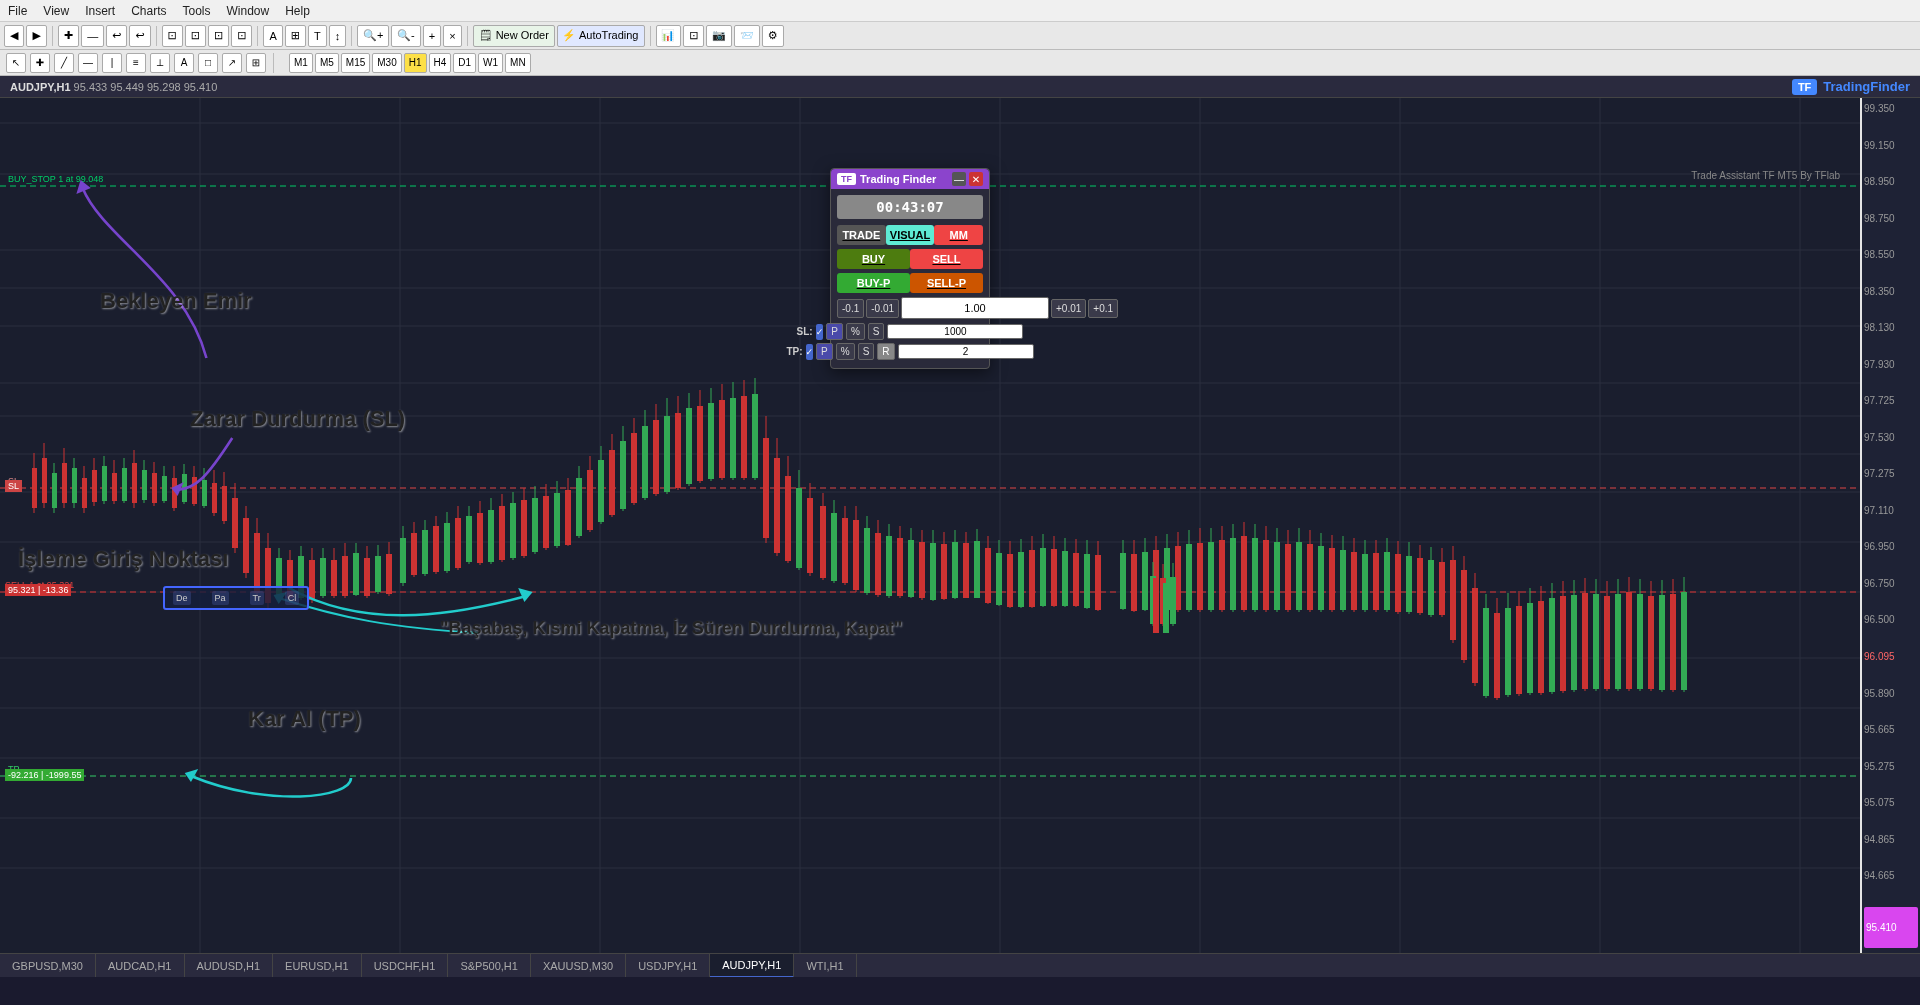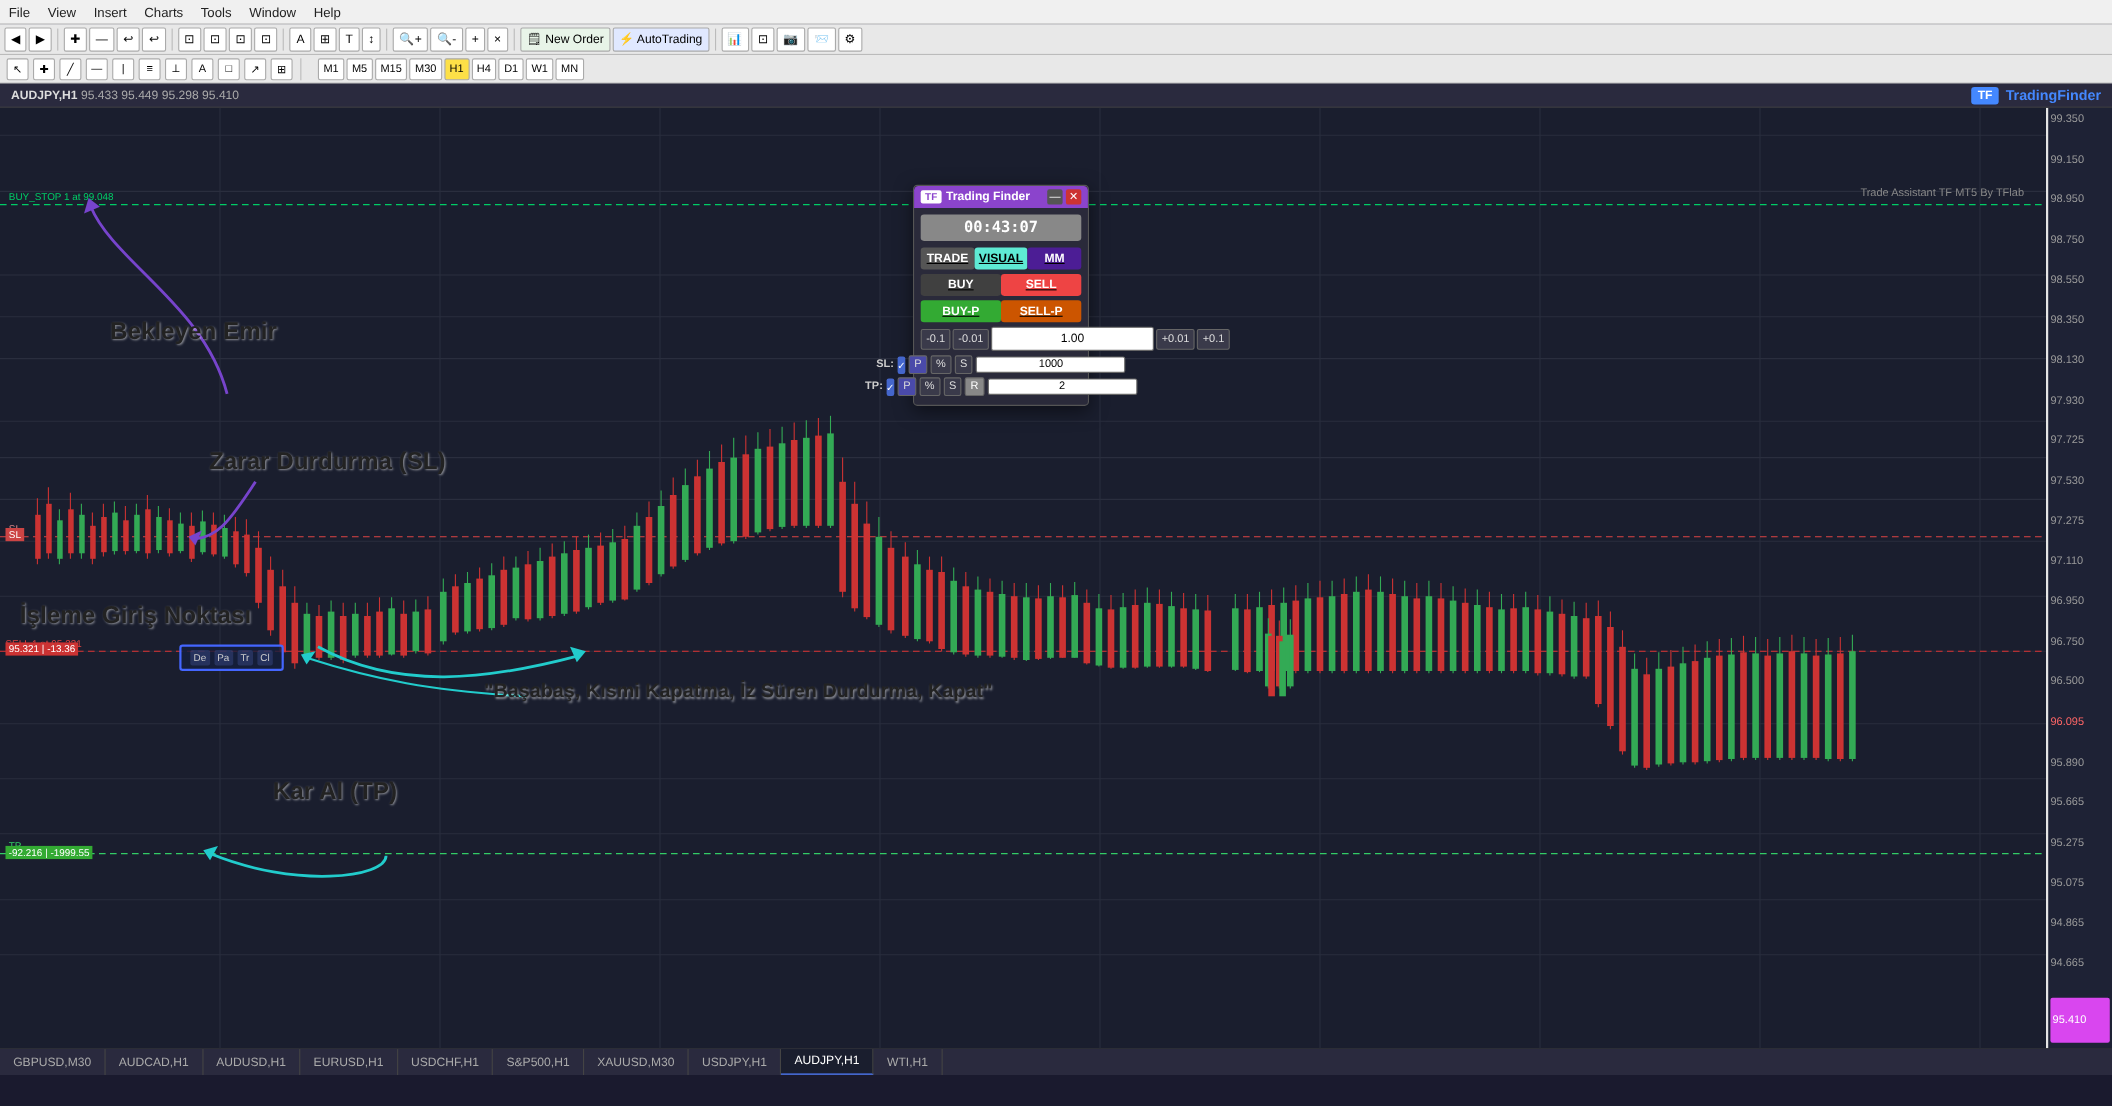--- a/index.html
+++ b/index.html
@@ -186,22 +186,22 @@
       padding: 4px 2px;
       border: none;
       border-radius: 3px;
       font-size: 11px;
       font-weight: bold;
       cursor: pointer;
       text-align: center;
     }
     .w-btn.trade { background: #555; color: #fff; }
     .w-btn.visual { background: #5eead4; color: #000; }
-    .w-btn.mm { background: #4c1d95; color: #fff; }
-    .w-btn.buy { background: #404040; color: #fff; }
+    .w-btn.mm { background: #ef4444; color: #fff; }
+    .w-btn.buy { background: #4d7c0f; color: #fff; }
     .w-btn.sell { background: #ee4444; color: #fff; }
     .w-btn.buy-p { background: #33aa33; color: #fff; }
     .w-btn.sell-p { background: #cc5500; color: #fff; }
 
     .lot-row {
       display: flex;
       gap: 2px;
       margin: 4px 6px;
       align-items: center;
     }
@@ -339,21 +339,21 @@
     .trade-options-box {
       position: absolute;
       border: 2px solid #4466ff;
       background: rgba(20, 30, 60, 0.8);
       border-radius: 3px;
       padding: 3px 8px;
       font-size: 10px;
       color: #ccc;
       z-index: 10;
       display: flex;
-      gap: 4px;
+      gap: 21px;
       align-items: center;
     }
     .tob-item {
       padding: 2px 3px;
       background: rgba(80, 100, 180, 0.3);
       border-radius: 2px;
       font-size: 9px;
     }
   </style>
 </head>

